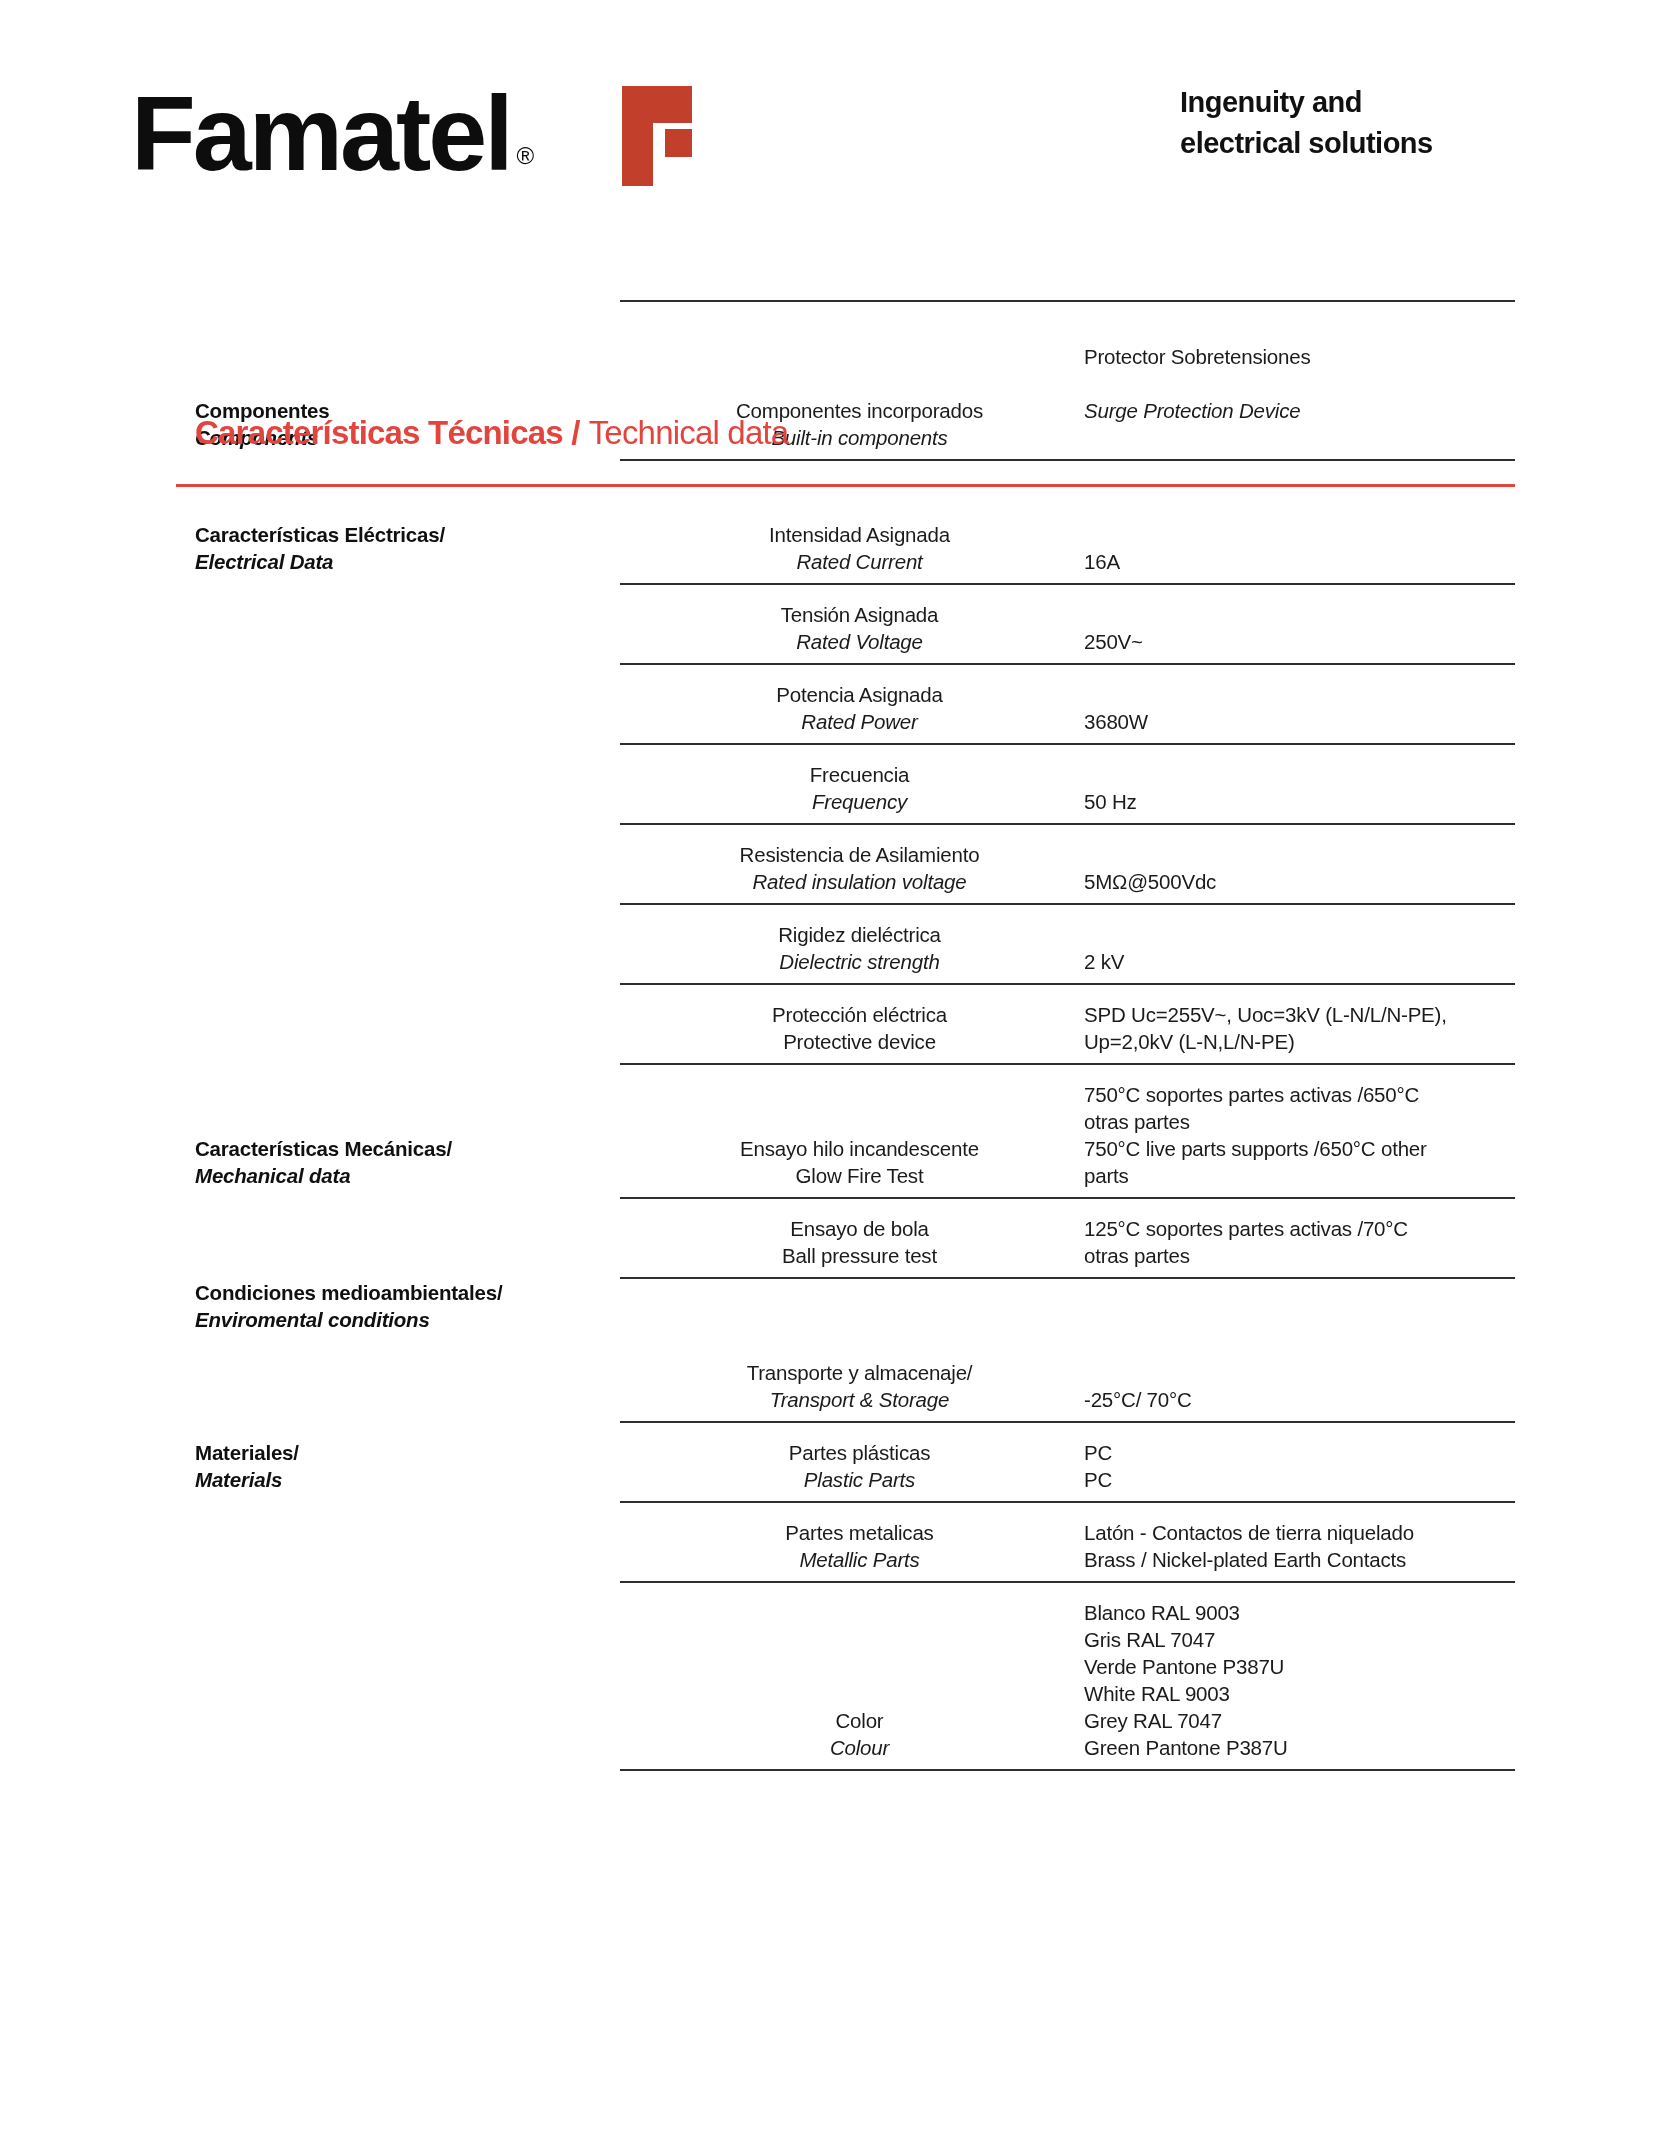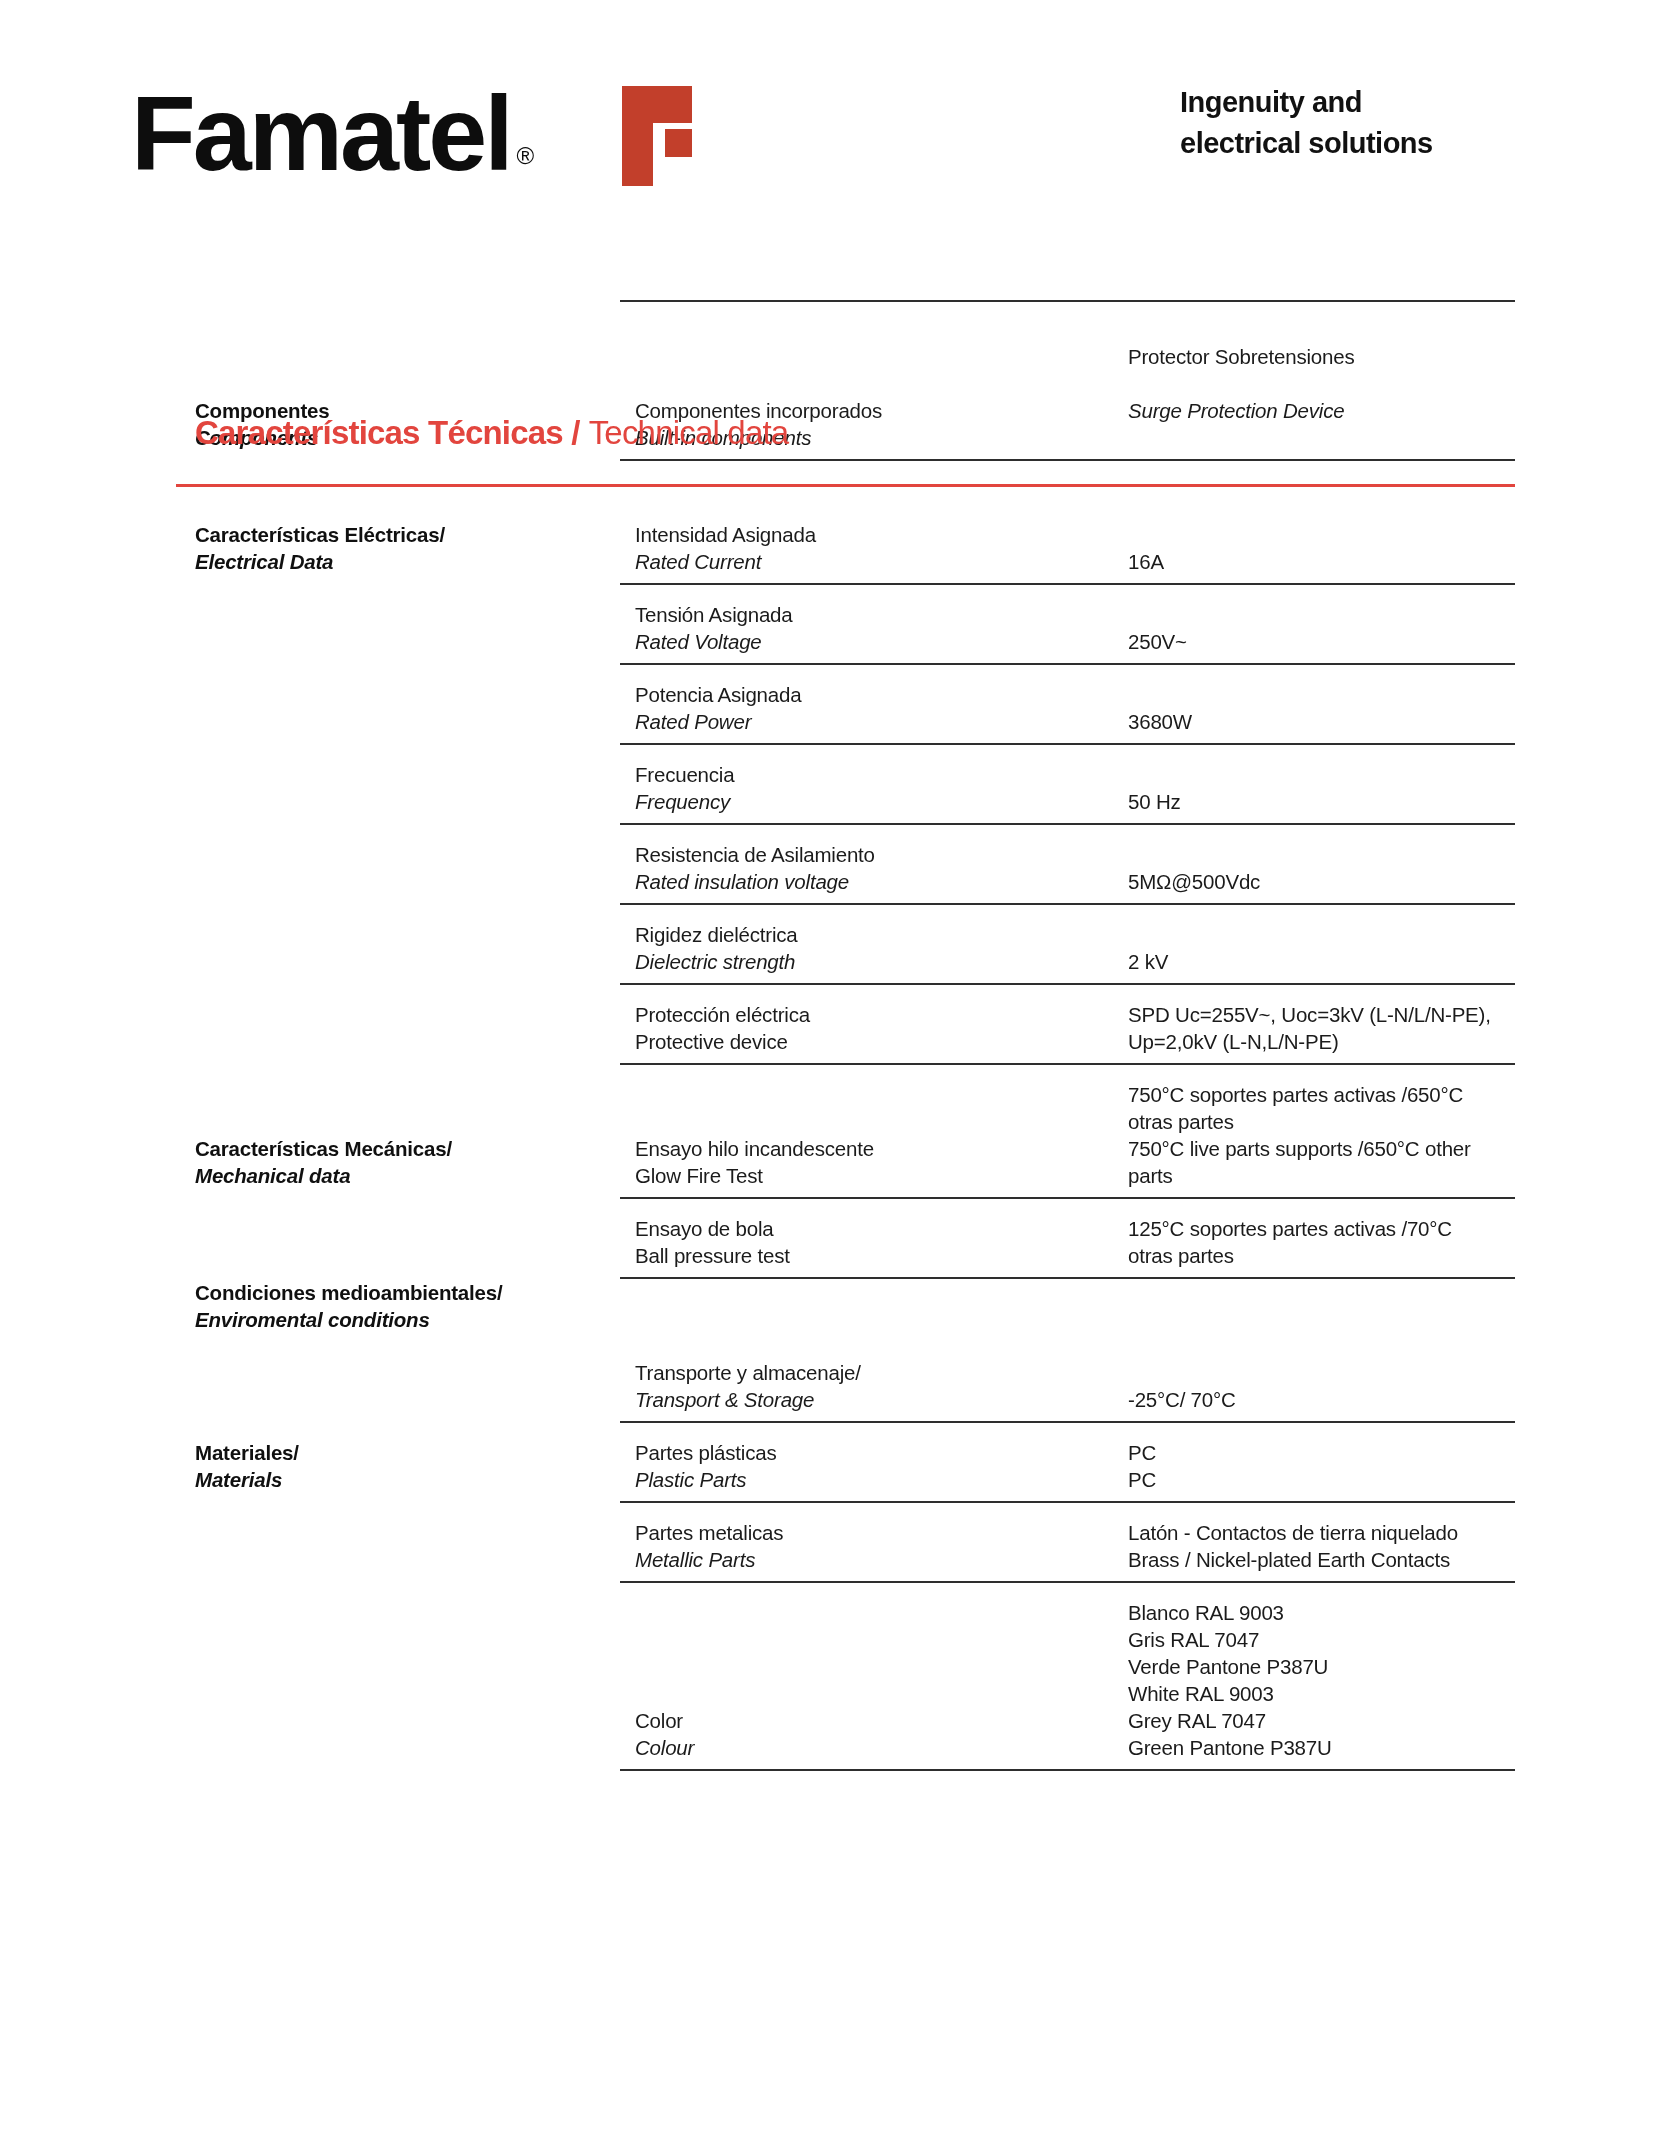--- a/index.html
+++ b/index.html
@@ -39,24 +39,24 @@
     font-weight:700; color:#101010;
   }
   .rowlabel .l2 { font-style:italic; }
   .cells {
     flex:1 1 auto;
     display:grid; grid-template-columns:464px 1fr;
     align-items:end;
     border-bottom:2px solid #2e2e2e;
     padding:16px 0 8px 0;
   }
-  .param { padding-left:15px; }
+  .param { padding-left:15px;text-align:center; }
   .l1,.l2 { display:block; white-space:pre-line; }
   .it { font-style:italic; }
-  .value { white-space:pre-line;margin-left:44px; }
+  .value { white-space:pre-line; }
   .trow, .rowlabel, .cells { font-size:20.5px; line-height:27px; letter-spacing:-0.2px; }
 
   
   #components .cells { border-top:2px solid #2e2e2e; padding-top:14px; }
   #components { top:300px; }
 
   
   .heading {
     position:absolute; left:195px; top:413px;
     font-size:33px; line-height:40px; letter-spacing:-0.8px;

